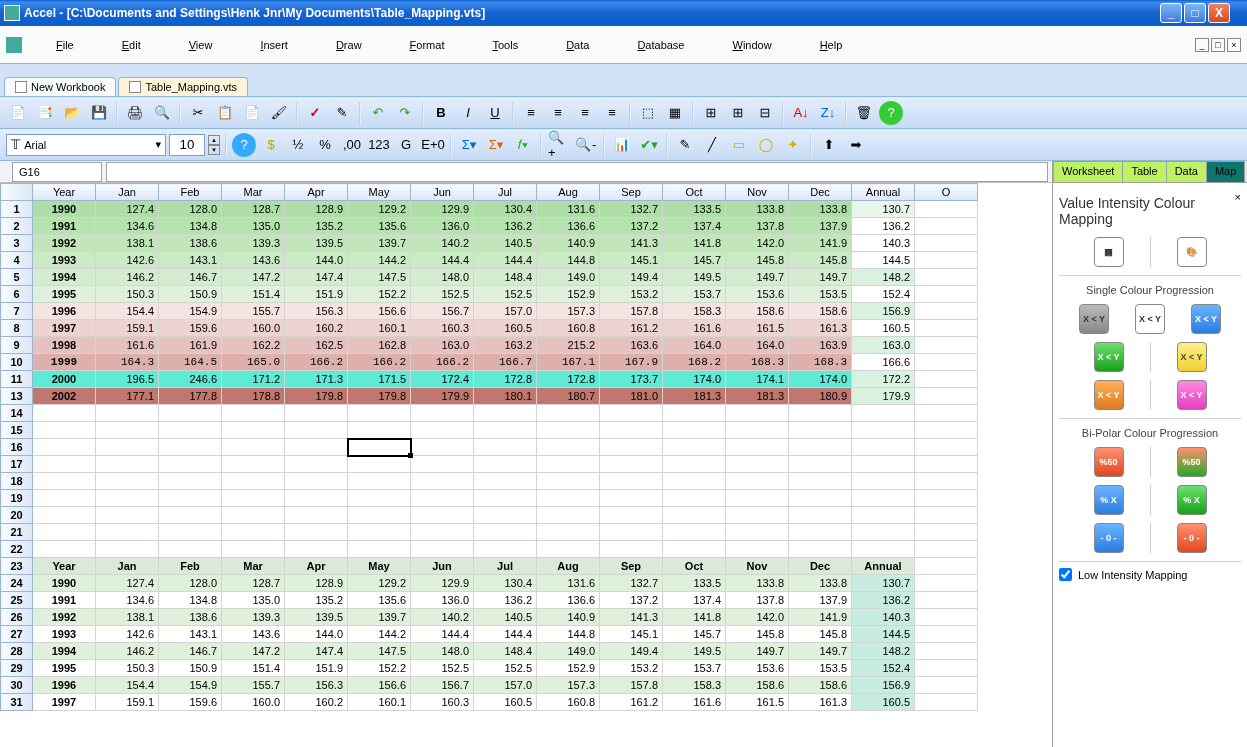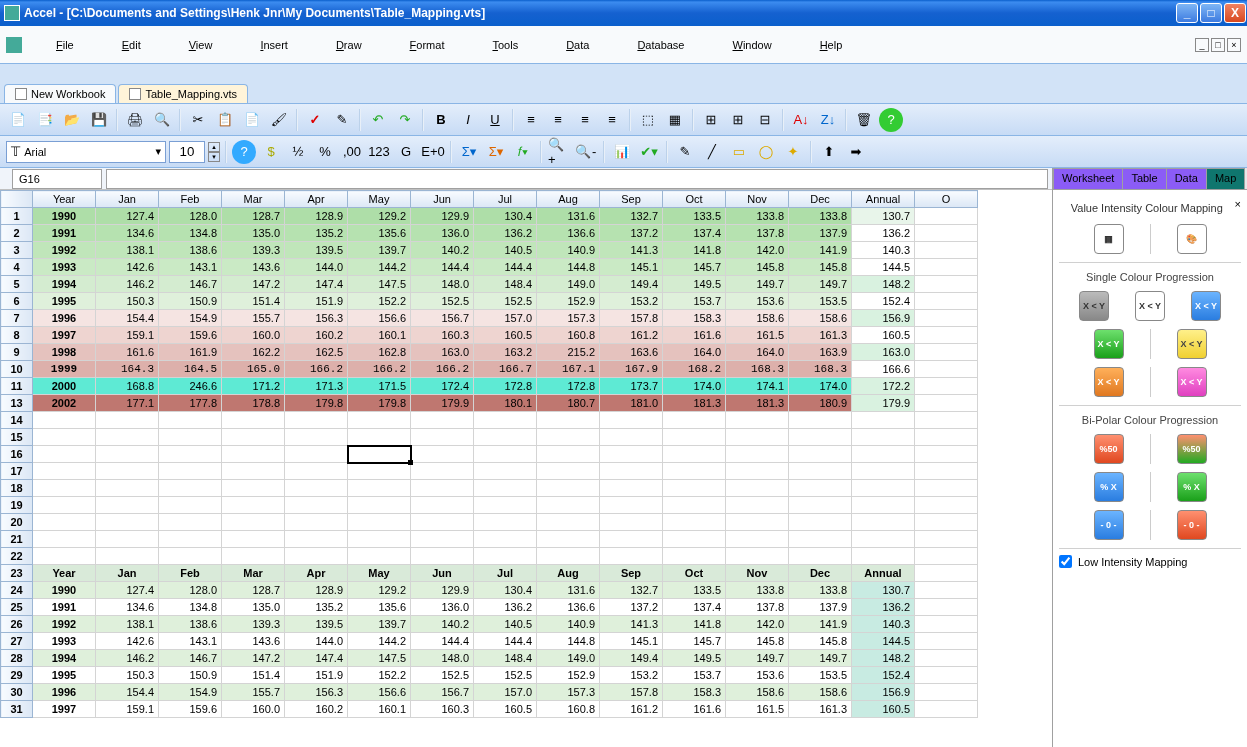--- a/index.html
+++ b/index.html
@@ -1,36 +1,36 @@
 <!DOCTYPE html>
 <html><head>
 <meta charset="utf-8">
 <style>
 * { box-sizing: border-box; margin: 0; padding: 0; }
 body { font-family: "Tahoma", Arial, sans-serif; font-size: 11px; background: #fff; overflow: hidden; width: 1247px; height: 747px; }
 
 
-.title-bar { background: linear-gradient(to bottom, #0a5fcc, #3c8cf0 8%, #1561d0 50%, #0a5fcc); height: 26px; display: flex; align-items: center; padding: 0 1px 0 4px; color: #fff; }
+.title-bar { background: linear-gradient(to bottom, #0a5fcc, #3c8cf0 8%, #1561d0 50%, #0a5fcc); height: 26px; display: flex; align-items: center; padding: 0 17px 0 4px; color: #fff; }
 .title-bar .icon { width: 16px; height: 16px; background: #4a9; border: 1px solid #fff; margin-right: 4px; }
 .title-bar .title { flex: 1; font-weight: bold; font-size: 12px; }
 .window-btns { display: flex; gap: 2px; }
 .window-btn { width: 22px; height: 20px; border: 1px solid #fff; border-radius: 3px; display: flex; align-items: center; justify-content: center; font-size: 12px; font-weight: bold; color: #fff; }
 .window-btn.min, .window-btn.max { background: linear-gradient(#7eb6f5, #3d7be0); }
 .window-btn.close { background: linear-gradient(#f08262, #d84820); }
 
 
 .menu-bar { background: #f8fafc; height: 38px; border-bottom: 1px solid #8ab5e5; display: flex; align-items: center; padding: 0 6px; }
 .menu-bar .app-icon { width: 16px; height: 16px; margin-right: 10px; background: #4a9; }
 .menu-bar .menu-item { padding: 2px 24px; cursor: default; }
 .menu-bar .menu-item span { text-decoration: underline; }
 .menu-bar .right-btns { margin-left: auto; display: flex; gap: 2px; }
 .menu-bar .right-btns div { width: 14px; height: 14px; border: 1px solid #888; font-size: 9px; text-align: center; line-height: 12px; }
 
 
-.workbook-tabs { background: #d2e3f7; height: 40px; border-bottom: 1px solid #8ab5e5; display: flex; align-items: flex-end; padding: 0 4px; gap: 2px; }
+.workbook-tabs { background: #d2e3f7; height: 33px; border-bottom: 1px solid #8ab5e5; display: flex; align-items: flex-end; padding: 0 4px; gap: 2px; }
 .wb-tab { background: #f8fafc; border: 1px solid #8ab5e5; border-bottom: none; border-radius: 4px 4px 0 0; padding: 3px 10px; display: flex; align-items: center; gap: 4px; font-size: 11px; }
 .wb-tab.active { background: #fff4d9; }
 .wb-tab .tab-icon { width: 12px; height: 12px; border: 1px solid #888; background: #fff; }
 
 
 .toolbar { background: linear-gradient(to bottom, #e4eefb, #c7dbf5); height: 32px; border-bottom: 1px solid #8ab5e5; display: flex; align-items: center; padding: 0 6px; gap: 3px; }
 .toolbar .tbtn { width: 24px; height: 24px; border: 1px solid transparent; border-radius: 3px; display: flex; align-items: center; justify-content: center; font-size: 13px; cursor: default; }
 .toolbar .sep { width: 2px; height: 22px; background: linear-gradient(to right, #a5c2e3, #fff); margin: 0 2px; }
 .toolbar select, .toolbar .font-box { height: 22px; border: 1px solid #7a9fd4; background: #fff; font-size: 11px; }
 .font-box { width: 160px; padding: 0 4px; display: flex; align-items: center; }
@@ -41,25 +41,25 @@
 .ref-box { width: 90px; height: 20px; border: 1px solid #a0a0a0; background: #fff; margin-left: 12px; padding: 0 6px; display: flex; align-items: center; }
 .formula-box { flex: 1; height: 20px; border: 1px solid #a0a0a0; background: #fff; margin: 0 4px; }
 
 
 .main-area { display: flex; height: 606px; }
 .grid-wrap { flex: 1; overflow: hidden; position: relative; display: flex; flex-direction: column; }
 .side-tabs-wrap { width: 195px; border-left: 1px solid #a0a0a0; display: flex; flex-direction: column; background: #f4f4f4; }
 
 
 .side-tabs { display: flex; background: #e8e8e8; border-bottom: 1px solid #a0a0a0; height: 22px; }
-.side-tab { padding: 3px 8px; border: 1px solid #a0a0a0; border-bottom: none; background: #8b5cf6; font-size: 11px; margin-right: -1px; cursor: default; }
+.side-tab { padding: 3px 8px; border: 1px solid #a0a0a0; border-bottom: none; background: #bef264; font-size: 11px; margin-right: -1px; cursor: default; }
 .side-tab.active { background: #0f766e; }
 .side-panel { flex: 1; background: #fff; padding: 8px 6px; font-size: 11px; overflow: auto; }
 .side-panel .close-x { float: right; cursor: default; }
-.side-panel .heading { text-align: center; margin: 4px 0 10px; font-size: 11px; color: #333; }
+.side-panel .heading { text-align: left; margin: 4px 0 10px; font-size: 14px; color: #333; }
 .side-panel .sub-heading { text-align: center; margin: 8px 0; color: #444; }
 .side-panel hr { border: none; border-top: 1px solid #d0d0d0; margin: 6px 0; }
 .icon-row { display: flex; justify-content: center; gap: 26px; margin: 8px 0; }
 .icon-btn { width: 30px; height: 30px; border: 1px solid #888; border-radius: 4px; display: flex; align-items: center; justify-content: center; font-size: 9px; font-weight: bold; color: #fff; }
 .icon-btn.gray { background: linear-gradient(#bbb, #888); color: #333; }
 .icon-btn.white { background: #fff; color: #333; }
 .icon-btn.blue { background: linear-gradient(#6bb4ff, #2a7de0); }
 .icon-btn.green { background: linear-gradient(#6de06d, #1aa01a); }
 .icon-btn.yellow { background: linear-gradient(#fff08a, #f0d030); color: #444; }
 .icon-btn.orange { background: linear-gradient(#ffb05a, #e07820); }
@@ -438,21 +438,21 @@
               <td class="r3">167.9</td>
               <td class="r3">168.2</td>
               <td class="r3">168.3</td>
               <td class="r3">168.3</td>
               <td class="w">166.6</td>
               <td></td>
             </tr>
             <tr>
               <th class="rowhdr">11</th>
               <td class="bold r4">2000</td>
-              <td class="r4">168.8</td>
+              <td class="r4">196.5</td>
               <td class="r4">246.6</td>
               <td class="r4">171.2</td>
               <td class="r4">171.3</td>
               <td class="r4">171.5</td>
               <td class="r4">172.4</td>
               <td class="r4">172.8</td>
               <td class="r4">172.8</td>
               <td class="r4">173.7</td>
               <td class="r4">174.0</td>
               <td class="r4">174.1</td>

